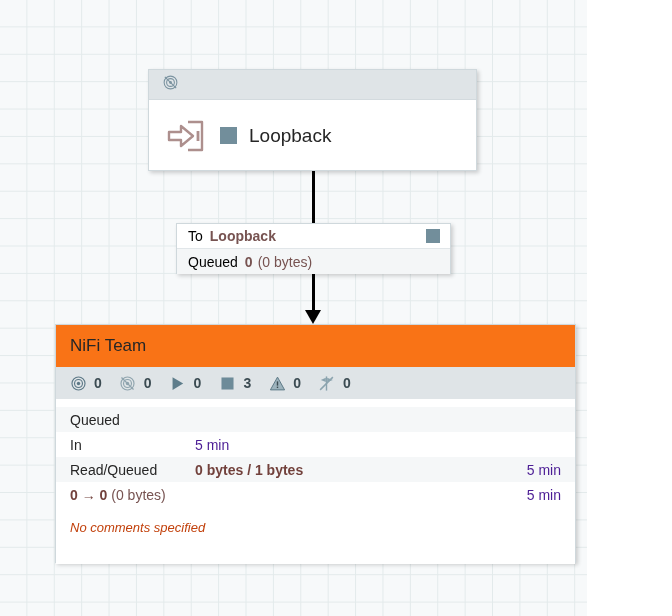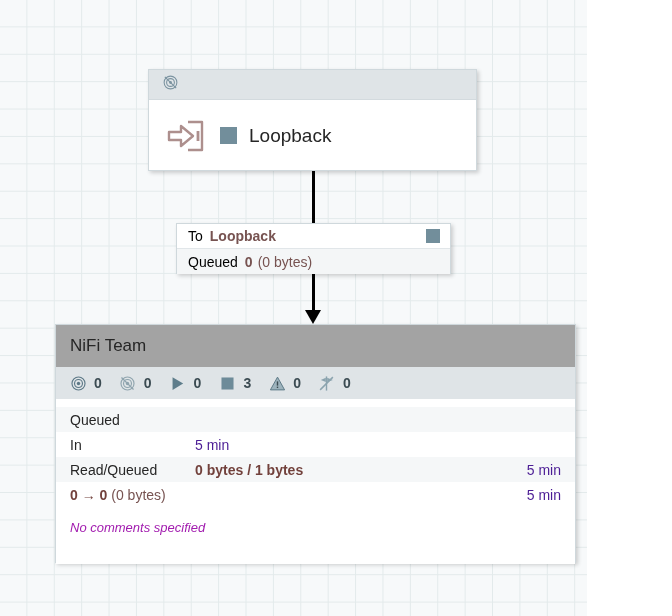--- a/index.html
+++ b/index.html
@@ -133,21 +133,21 @@
 
   
   #process-group {
     left: 55px;
     top: 324px;
     width: 521px;
     height: 239px;
   }
   .pg-header {
     height: 42px;
-    background: #a3a3a3;
+    background: #f97316;
     display: flex;
     align-items: center;
     padding-left: 14px;
     box-sizing: border-box;
   }
   .pg-title {
     font-size: 17px;
     color: #262626;
   }
   .pg-stats {
@@ -206,21 +206,21 @@
   .pg-row-value b { font-weight: bold; color: #72413c; }
   .pg-row-time {
     color: #4c1d95;
     flex: 0 0 auto;
     text-align: right;
   }
   .pg-comments {
     padding: 13px 0 0 14px;
     font-size: 13px;
     font-style: italic;
-    color: #a21caf;
+    color: #c2410c;
   }
 </style>
 </head>
 <body>
 
 <div id="canvas">
 
   <div class="component" id="port-loopback">
     <div class="port-header">
       <span class="port-icon-wrap">

